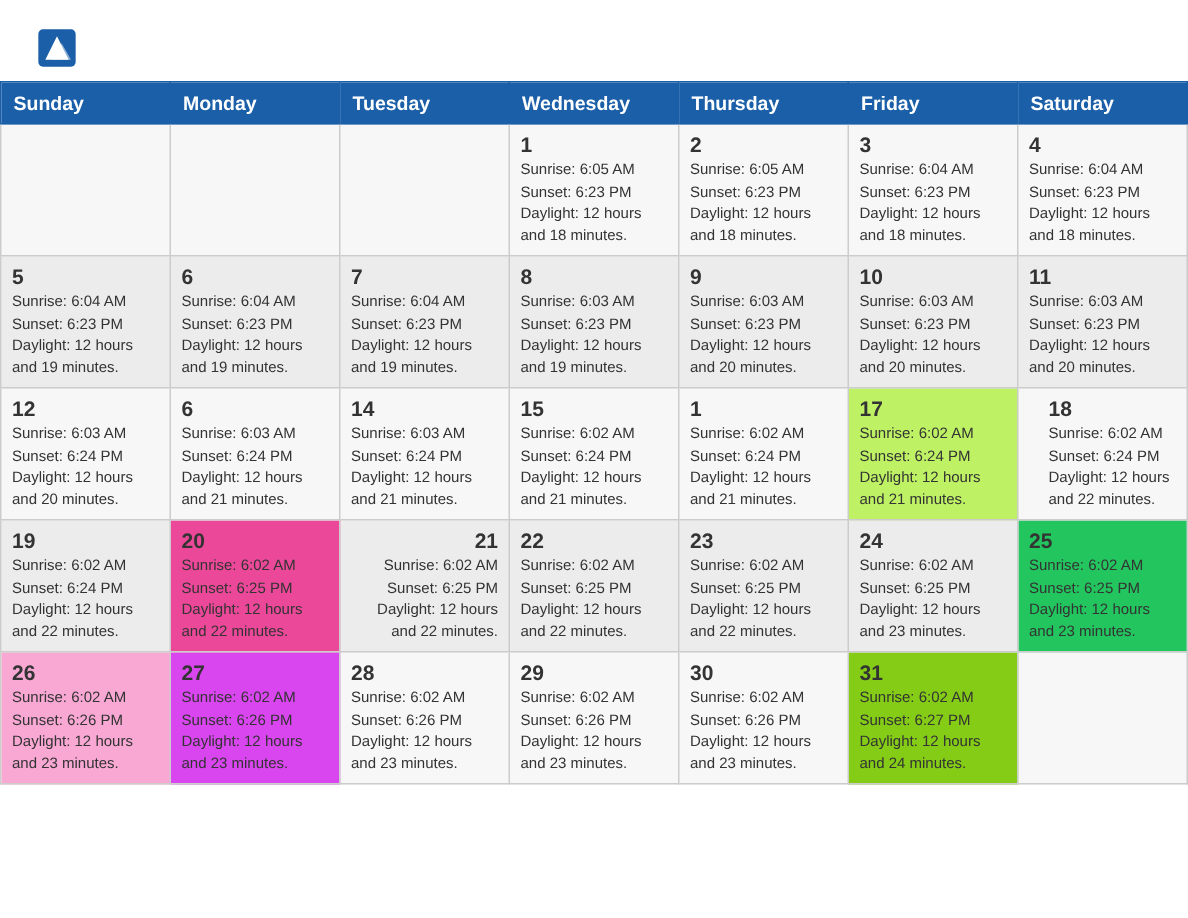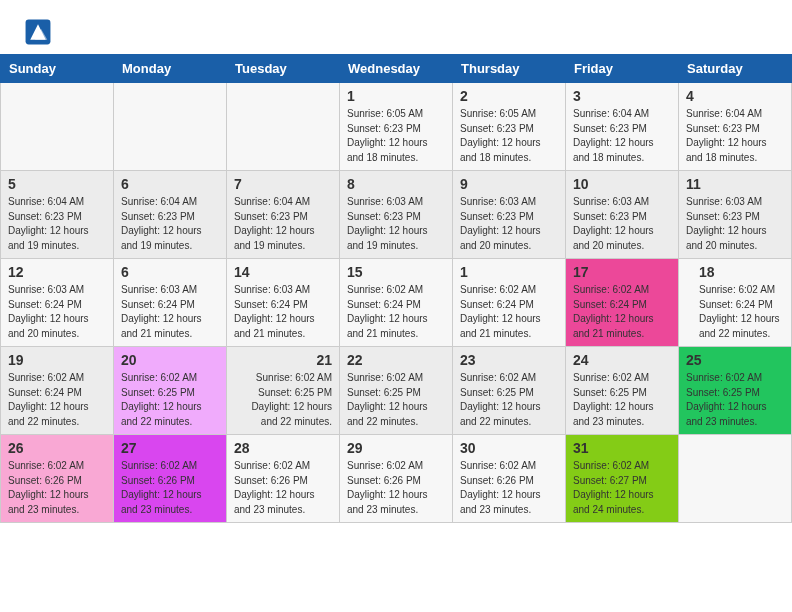--- a/index.html
+++ b/index.html
@@ -237,21 +237,21 @@
 Daylight: 12 hours
 and 21 minutes.</div>
         </td>
         <td style="background-color: rgb(247, 247, 247);">
           <span class="day-num">1</span>
           <div class="day-info" style="white-space: pre-line;">Sunrise: 6:02 AM
 Sunset: 6:24 PM
 Daylight: 12 hours
 and 21 minutes.</div>
         </td>
-        <td style="background-color: #ec4899;">
+        <td style="background-color: #bef264;">
           <span class="day-num">17</span>
           <div class="day-info" style="white-space: pre-line;">Sunrise: 6:02 AM
 Sunset: 6:24 PM
 Daylight: 12 hours
 and 21 minutes.</div>
         </td>
         <td style="background-color: rgb(247, 247, 247); padding-left: 20px;">
           <span class="day-num">18</span>
           <div class="day-info" style="white-space: pre-line;">Sunrise: 6:02 AM
 Sunset: 6:24 PM
@@ -260,21 +260,21 @@
         </td>
       </tr>
       <tr>
         <td style="background-color: rgb(236, 236, 236);">
           <span class="day-num">19</span>
           <div class="day-info" style="white-space: pre-line;">Sunrise: 6:02 AM
 Sunset: 6:24 PM
 Daylight: 12 hours
 and 22 minutes.</div>
         </td>
-        <td style="background-color: #f0abfc;">
+        <td style="background-color: #ec4899;">
           <span class="day-num">20</span>
           <div class="day-info" style="white-space: pre-line;">Sunrise: 6:02 AM
 Sunset: 6:25 PM
 Daylight: 12 hours
 and 22 minutes.</div>
         </td>
         <td style="background-color: rgb(236, 236, 236); text-align: right;">
           <span class="day-num">21</span>
           <div class="day-info" style="white-space: pre-line;">Sunrise: 6:02 AM
 Sunset: 6:25 PM

